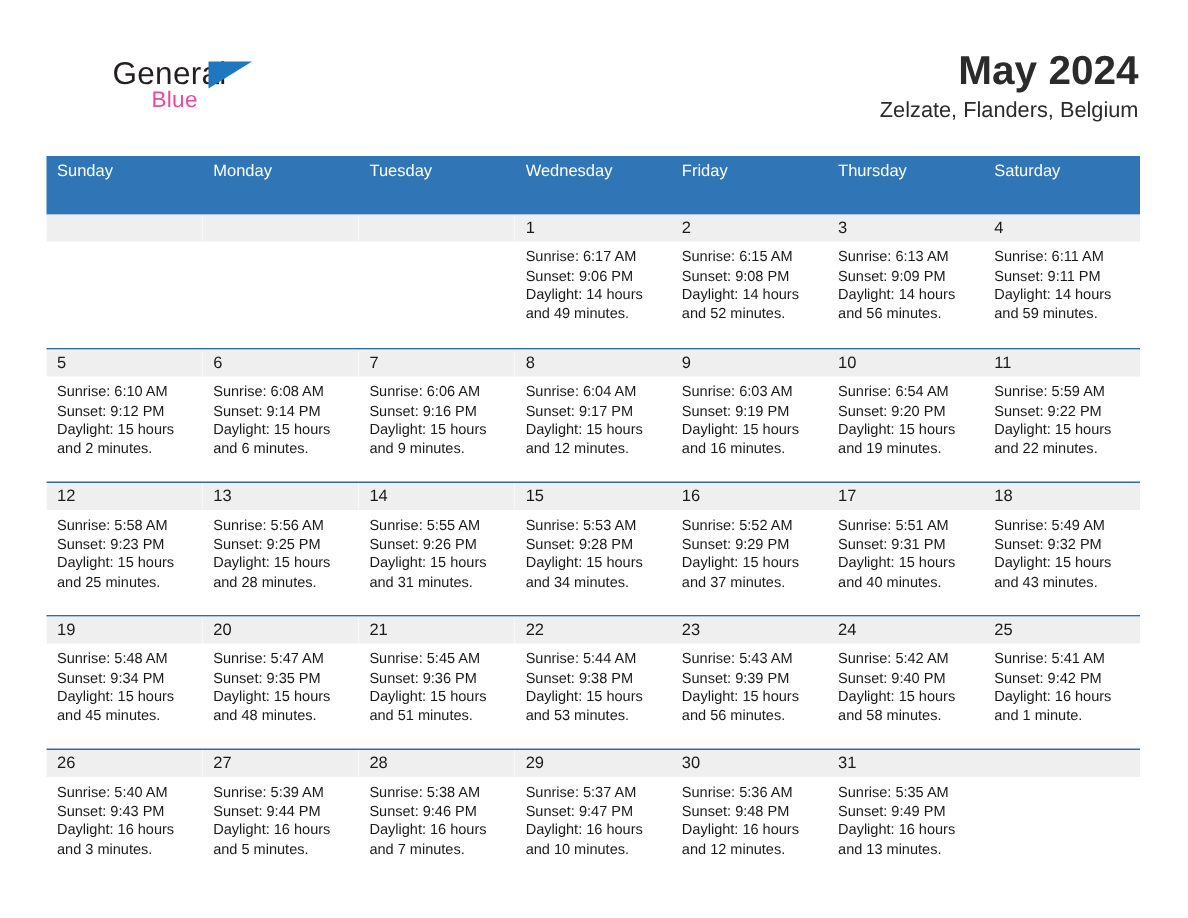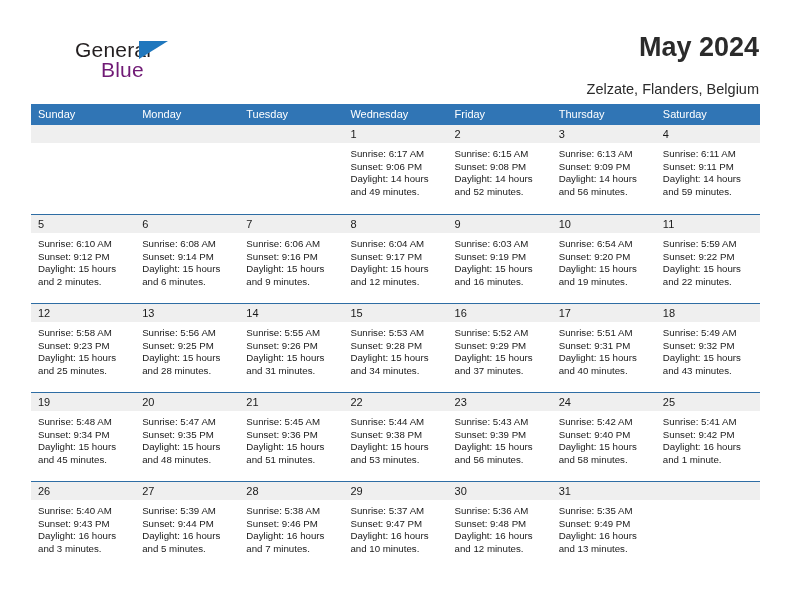--- a/index.html
+++ b/index.html
@@ -52,58 +52,58 @@
     top: 3px;
     width: 0;
     height: 0;
     border-left: 29px solid #1f77bd;
     border-bottom: 18px solid transparent;
   }
   .logo-blue {
     position: absolute;
     left: 26px;
     top: 20px;
-    font-size: 21px;
+    font-size: 15px;
     letter-spacing: 0.2px;
-    color: #701a75;
+    color: #ec4899;
     font-family: "Liberation Sans", sans-serif;
   }
 
   .title-block {
     position: absolute;
     right: 33px;
     top: 30px;
     text-align: right;
   }
   .cal-title {
     font-size: 27px;
     color: #2b2b2b;
     line-height: 34px;
     font-weight: bold;
     white-space: nowrap;
   }
   .cal-subtitle {
-    margin-top: 16px;
+    margin-top: 1px;
     font-size: 14.5px;
     color: #2b2b2b;
     line-height: 18px;
     white-space: nowrap;
   }
 
   
   .calendar {
     position: absolute;
     left: 31px;
     top: 104px;
     width: 729px;
   }
   .weekdays {
     display: flex;
     background: #3075b5;
-    height: 21px;
+    height: 39px;
   }
   .weekday {
     flex: 1 1 0;
     color: #ffffff;
     font-size: 11px;
     line-height: 21px;
     padding-left: 7px;
     box-sizing: border-box;
     white-space: nowrap;
     overflow: hidden;

